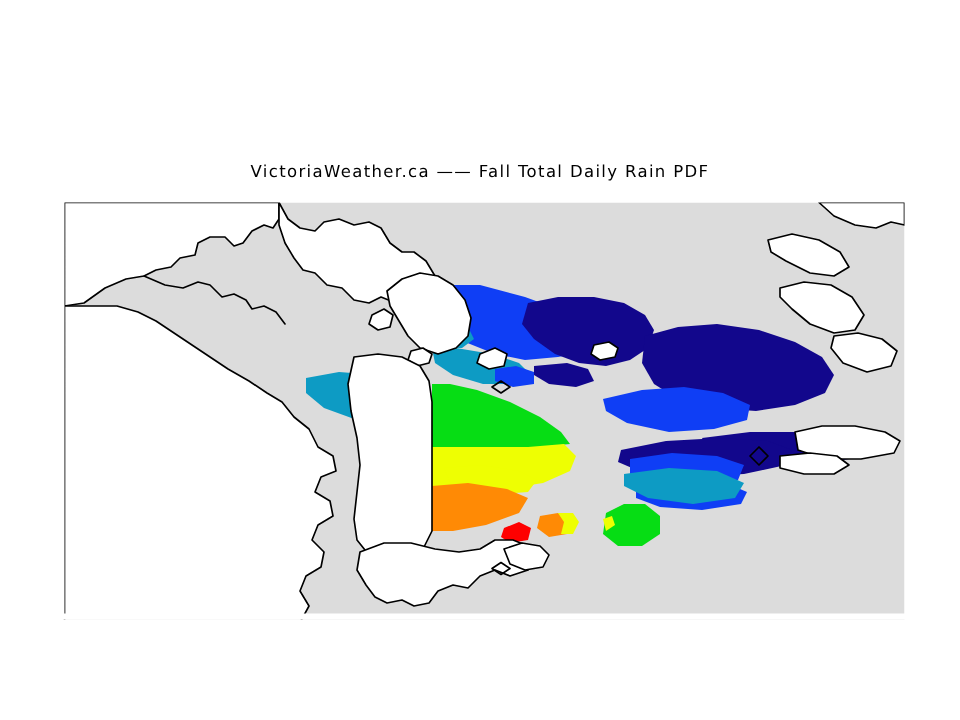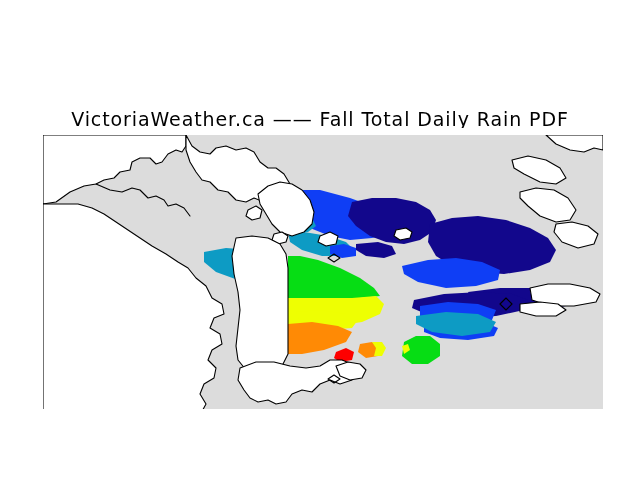--- a/index.html
+++ b/index.html
@@ -24,21 +24,21 @@
   }
 
   
   .title {
     position: absolute;
     left: 0;
     top: 108px;
     width: 640px;
     text-align: center;
     font-family: "DejaVu Sans", sans-serif;
-    font-size: 19px;
+    font-size: 11px;
     letter-spacing: 0.9px;
     color: #000000;
     white-space: nowrap;
   }
 
   
   .map-panel {
     position: absolute;
     left: 0px;
     top: 128px;

